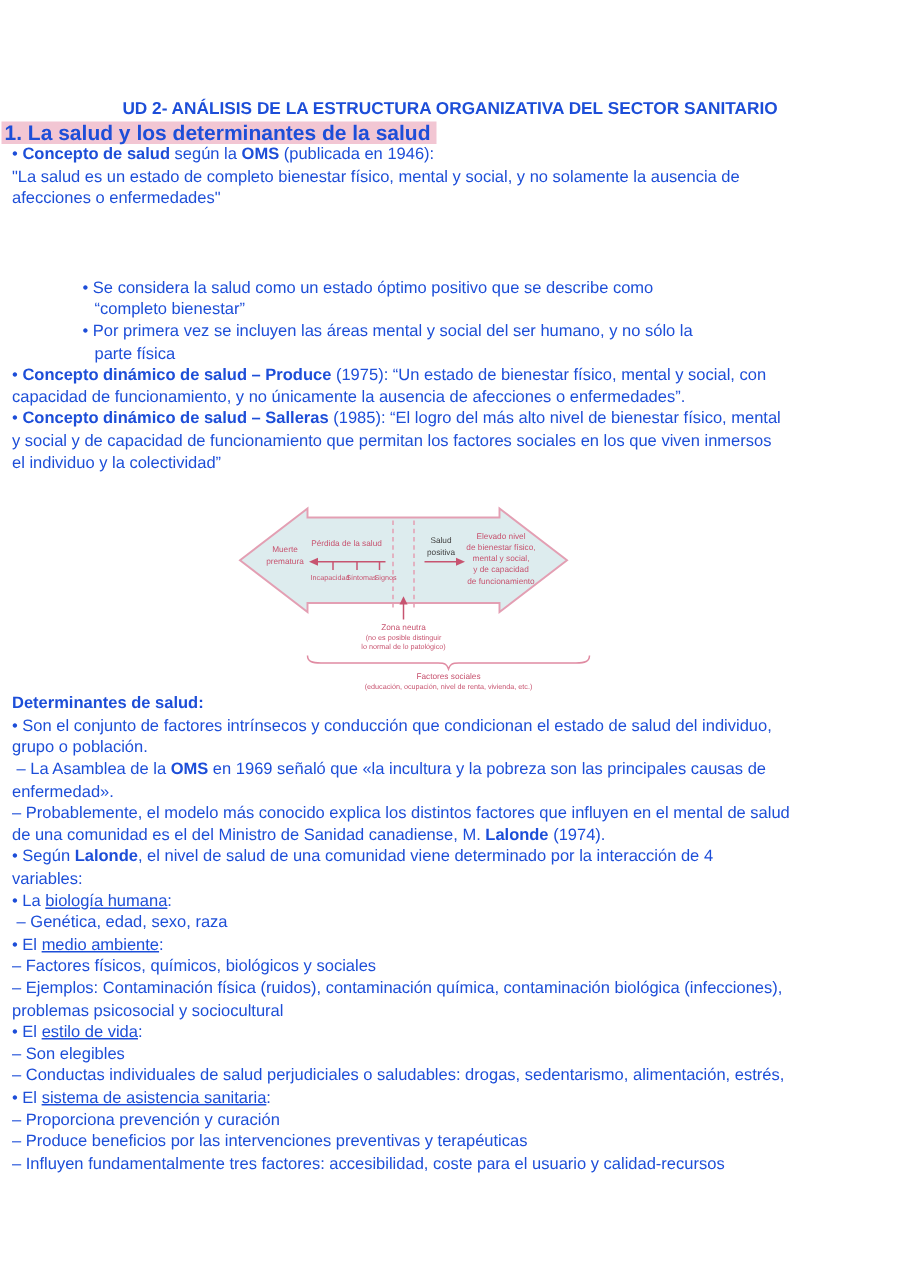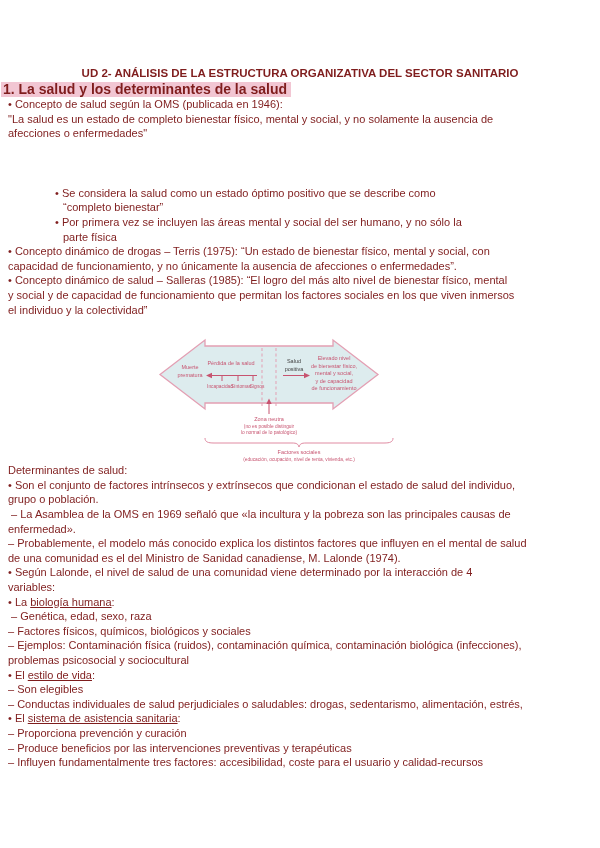--- a/index.html
+++ b/index.html
@@ -4,21 +4,21 @@
 <style>
   html,body{margin:0;padding:0;background:#e9e9e9;}
   .page{
     position:relative;
     width:600px;height:848px;
     margin:0 auto;
     background:#ffffff;
     box-sizing:border-box;
     padding:66px 8px 0 8px;
     font-family:"Liberation Sans", sans-serif;
-    color:#7f1d1d;
+    color:#1d4ed8;
     overflow:hidden;
   }
   .title{
     text-align:center;
     font-weight:bold;
     font-size:11.5px;
     line-height:14.6px;
     white-space:pre;
   }
   .heading-row{line-height:15px;}
@@ -30,21 +30,21 @@
     line-height:14.5px;
     margin-left:-7px;
     padding:0 4px 1px 2px;
     white-space:pre;
   }
   .tline{
     font-size:11px;
     line-height:14.6px;
     white-space:pre;
   }
-  .b{font-weight:normal;}
+  .b{font-weight:bold;}
   .u{text-decoration:underline;}
   .diagram{display:block;margin-top:10px;}
   .diagram text{font-family:"Liberation Sans", sans-serif;}
   .dg-arrow{fill:#ddecee;stroke:#e39fb3;stroke-width:1.3;}
   .dg-dash{stroke:#e39fb3;stroke-width:1;stroke-dasharray:3,2.5;fill:none;}
   .dg-redline{stroke:#c75470;stroke-width:1;}
   .dg-redfill{fill:#c75470;}
   .dg-brace{fill:none;stroke:#e08ba2;stroke-width:1;}
   .dg-red{fill:#c75470;}
   .dg-dark{fill:#3f3f3f;}
@@ -64,21 +64,21 @@
   </div>
 
   <div id="intro-lines">
       <div class="tline"><span>• </span><span class="b">Concepto de salud</span><span> según la </span><span class="b">OMS</span><span> (publicada en 1946):</span></div>
       <div class="tline"><span>"La salud es un estado de completo bienestar físico, mental y social, y no solamente la ausencia de</span></div>
       <div class="tline"><span>afecciones o enfermedades"</span></div>
       <div class="tline" style="padding-left: 47px; margin-top: 45px;"><span>• Se considera la salud como un estado óptimo positivo que se describe como</span></div>
       <div class="tline" style="padding-left: 55px;"><span>“completo bienestar”</span></div>
       <div class="tline" style="padding-left: 47px;"><span>• Por primera vez se incluyen las áreas mental y social del ser humano, y no sólo la</span></div>
       <div class="tline" style="padding-left: 55px;"><span>parte física</span></div>
-      <div class="tline"><span>• </span><span class="b">Concepto dinámico de drogas – Terris</span><span> (1975): “Un estado de bienestar físico, mental y social, con</span></div>
+      <div class="tline"><span>• </span><span class="b">Concepto dinámico de salud – Produce</span><span> (1975): “Un estado de bienestar físico, mental y social, con</span></div>
       <div class="tline"><span>capacidad de funcionamiento, y no únicamente la ausencia de afecciones o enfermedades”.</span></div>
       <div class="tline"><span>• </span><span class="b">Concepto dinámico de salud – Salleras</span><span> (1985): “El logro del más alto nivel de bienestar físico, mental</span></div>
       <div class="tline"><span>y social y de capacidad de funcionamiento que permitan los factores sociales en los que viven inmersos</span></div>
       <div class="tline"><span>el individuo y la colectividad”</span></div>
     </div>
 
   <svg class="diagram" width="584" height="136" viewBox="8 0 584 136">
     <polygon class="dg-arrow" points="160,47.5 205,13 205,19 333,19 333,13 378,47.5 333,82 333,76 205,76 205,82"></polygon>
     <line class="dg-dash" x1="262" y1="21" x2="262" y2="80"></line>
     <line class="dg-dash" x1="276" y1="21" x2="276" y2="80"></line>
@@ -115,30 +115,31 @@
     <text class="dg-red t48 mid" x="269" y="100.5">(no es posible distinguir</text>
     <text class="dg-red t48 mid" x="269" y="106.5">lo normal de lo patológico)</text>
 
     <path class="dg-brace" d="M205,111 C205,115 208,116 214,116 L292,116 C297,116 298,117 299,120 C300,117 301,116 306,116 L384,116 C390,116 393,115 393,111"></path>
     <text class="dg-red t55 mid" x="299" y="126.5">Factores sociales</text>
     <text class="dg-red t48 mid" x="299" y="133.5">(educación, ocupación, nivel de renta, vivienda, etc.)</text>
   </svg>
 
   <div id="determinants-lines">
       <div class="tline"><span class="b">Determinantes de salud:</span></div>
-      <div class="tline"><span>• Son el conjunto de factores intrínsecos y extrínsecos que condicionan el estado de salud del individuo,</span></div>
+      <div class="tline"><span>• Son el conjunto de factores intrínsecos y conducción que condicionan el estado de salud del individuo,</span></div>
       <div class="tline"><span>grupo o población.</span></div>
       <div class="tline"><span> – La Asamblea de la </span><span class="b">OMS</span><span> en 1969 señaló que «la incultura y la pobreza son las principales causas de</span></div>
       <div class="tline"><span>enfermedad».</span></div>
       <div class="tline"><span>– Probablemente, el modelo más conocido explica los distintos factores que influyen en el mental de salud</span></div>
       <div class="tline"><span>de una comunidad es el del Ministro de Sanidad canadiense, M. </span><span class="b">Lalonde</span><span> (1974).</span></div>
       <div class="tline"><span>• Según </span><span class="b">Lalonde</span><span>, el nivel de salud de una comunidad viene determinado por la interacción de 4</span></div>
       <div class="tline"><span>variables:</span></div>
       <div class="tline"><span>• La </span><span class="u">biología humana</span><span>:</span></div>
       <div class="tline"><span> – Genética, edad, sexo, raza</span></div>
+      <div class="tline"><span>• El </span><span class="u">medio ambiente</span><span>:</span></div>
       <div class="tline"><span>– Factores físicos, químicos, biológicos y sociales</span></div>
       <div class="tline"><span>– Ejemplos: Contaminación física (ruidos), contaminación química, contaminación biológica (infecciones),</span></div>
       <div class="tline"><span>problemas psicosocial y sociocultural</span></div>
       <div class="tline"><span>• El </span><span class="u">estilo de vida</span><span>:</span></div>
       <div class="tline"><span>– Son elegibles</span></div>
       <div class="tline"><span>– Conductas individuales de salud perjudiciales o saludables: drogas, sedentarismo, alimentación, estrés,</span></div>
       <div class="tline"><span>• El </span><span class="u">sistema de asistencia sanitaria</span><span>:</span></div>
       <div class="tline"><span>– Proporciona prevención y curación</span></div>
       <div class="tline"><span>– Produce beneficios por las intervenciones preventivas y terapéuticas</span></div>
       <div class="tline"><span>– Influyen fundamentalmente tres factores: accesibilidad, coste para el usuario y calidad-recursos</span></div>

